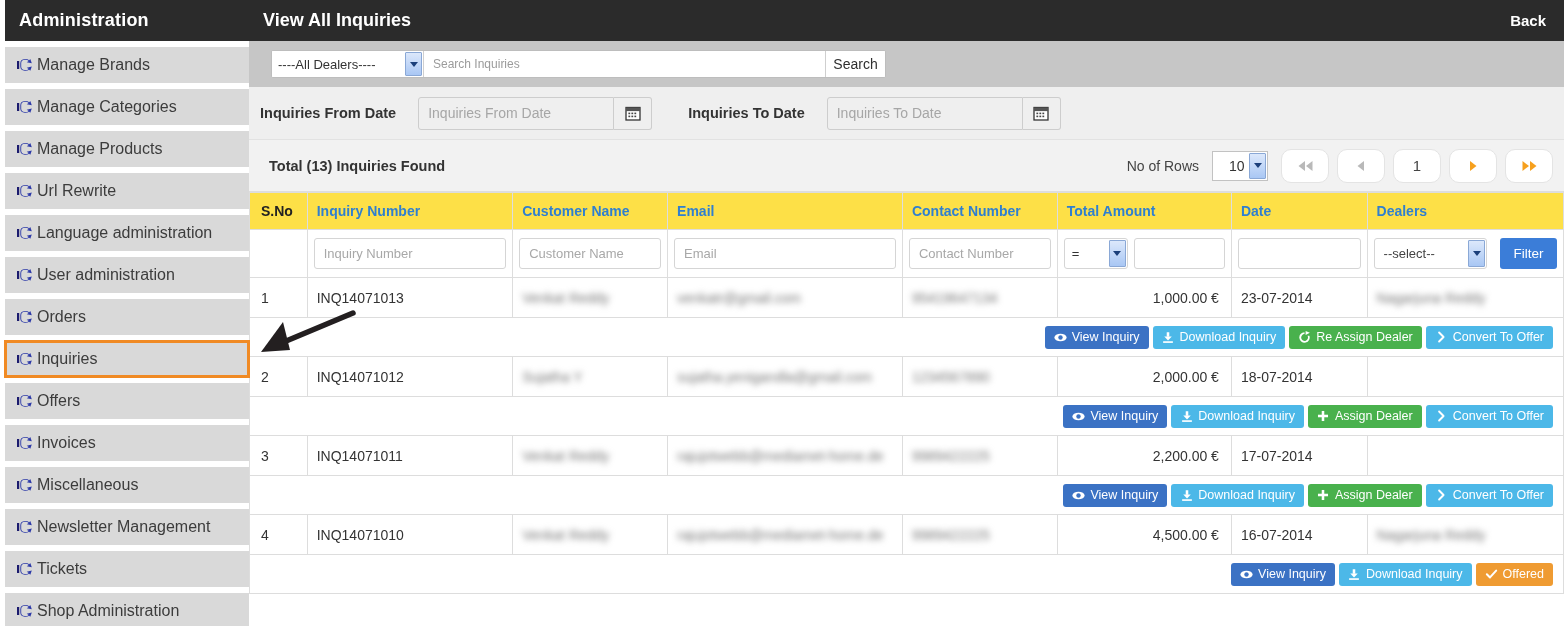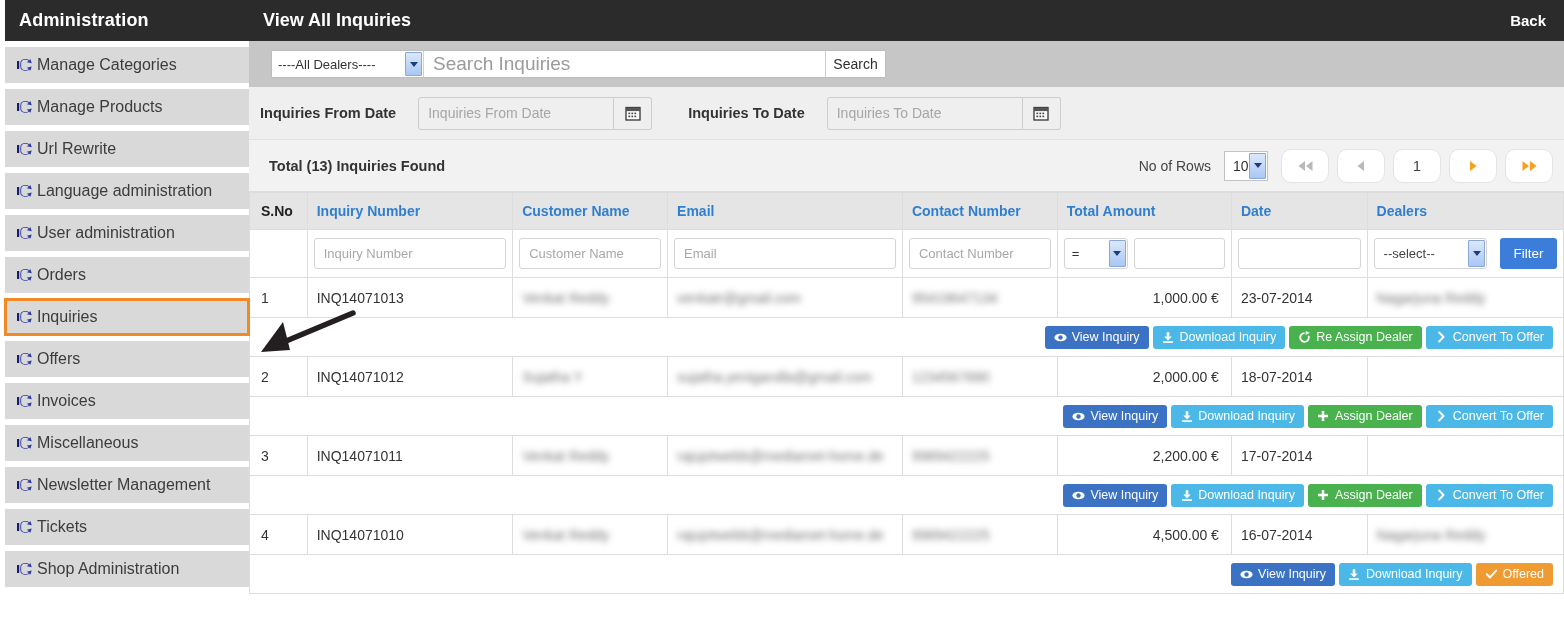--- a/index.html
+++ b/index.html
@@ -50,21 +50,21 @@
   }
   .sel-wrap { position: relative; display: inline-block; }
   .sel-arrow {
     position: absolute; right: 2px; top: 1px; width: 17px; height: 24px;
     background: linear-gradient(#dce8fb, #a9c7f4);
     border: 1px solid #8aa8d6; border-radius: 1px;
     display: flex; align-items: center; justify-content: center; pointer-events: none;
   }
   .sel-arrow:after { content: ""; border-left: 4px solid transparent; border-right: 4px solid transparent; border-top: 5px solid #1b3f7a; }
   .search-input {
-    flex: 1 1 auto; border: 0; outline: none; font-size: 19px; padding-left: 9px;
+    flex: 1 1 auto; border: 0; outline: none; font-size: 12px; padding-left: 9px;
     font-family: "Liberation Sans", sans-serif; color: #333;
   }
   .search-input::placeholder { color: #9b9b9b; }
   .search-btn {
     width: 60px; border: 0; border-left: 1px solid #cfcfcf; background: #fff;
     font-size: 14px; color: #2f2f2f; cursor: pointer;
     font-family: "Liberation Sans", sans-serif;
   }
 
   .daterow {
@@ -87,22 +87,22 @@
   }
 
   .totalrow {
     background: #f2f2f2; height: 51px; display: flex; align-items: center;
     justify-content: space-between; padding: 0 11px 0 20px;
   }
   .total-text { font-size: 14.5px; font-weight: bold; color: #333; }
   .pager { display: flex; align-items: center; gap: 8px; }
   .pager-label { font-size: 14px; color: #444; margin-right: 5px; }
   .rows-select {
-    width: 44px; height: 30px; border: 1px solid #c2c2c2; background: #fff;
-    font-size: 14px; padding-left: 8px; color: #333;
+    width: 56px; height: 30px; border: 1px solid #c2c2c2; background: #fff;
+    font-size: 14px; padding-left: 16px; color: #333;
     font-family: "Liberation Sans", sans-serif;
     -webkit-appearance: none; appearance: none;
   }
   .rows-wrap { position: relative; margin-right: 5px; }
   .rows-wrap .sel-arrow { height: 26px; top: 2px; }
   .pg-btn {
     width: 48px; height: 34px; border-radius: 10px; background: #fff;
     border: 1px solid #e4e4e4; display: flex; align-items: center; justify-content: center;
     cursor: pointer; font-size: 15px; color: #444;
   }
@@ -115,21 +115,21 @@
   th.col-inq   { width: 203px; }
   th.col-cust  { width: 153px; }
   th.col-email { width: 232px; }
   th.col-cont  { width: 153px; }
   th.col-amt   { width: 172px; }
   th.col-date  { width: 134px; }
   th.col-deal  { width: 194px; }
 
   table.grid th {
     height: 37px; text-align: left; padding-left: 9px;
-    font-size: 14px; font-weight: bold; color: #2f7fd0; background: #e5e5e5;
+    font-size: 14px; font-weight: bold; color: #2f7fd0; background: #fde047;
     vertical-align: middle;
   }
   table.grid th.plain { color: #222; padding-left: 11px; }
   .filter-row td { height: 48px; padding: 0 6px; vertical-align: middle; }
   .filt-input {
     width: 100%; height: 31px; border: 1px solid #d5d5d5; border-radius: 3px;
     font-size: 13px; padding-left: 9px; outline: none; background: #fff;
     font-family: "Liberation Sans", sans-serif; color: #333;
   }
   .filt-input::placeholder { color: #a8a8a8; }
@@ -186,20 +186,24 @@
   .annot-arrow { position: absolute; left: 245px; top: 300px; pointer-events: none; z-index: 40; }
 </style>
 </head>
 <body>
 
 <div id="app">
 
   <div class="sidebar">
     <div class="sidebar-header">Administration</div>
     <div id="sidebar-items">
+        <div class="sidebar-item"><svg class="hand-icon" viewBox="0 0 17 14">
+            <rect x="0" y="3" width="2.2" height="8" fill="#1b1b6e"></rect>
+            <path d="M4.2 5.3 q0-3.3 3.6-3.5 2.6-.15 3.9 1.2 l-2 1.2 5.1 1.1 -1.5-4.2 -1.1 1.1 q-1.7-1.3-4.5-1.1 -4.4.3-4.4 4.2 v3.3 q0 3.9 4.4 4.2 2.8.2 4.5-1.1 l1.1 1.1 1.5-4.2 -5.1 1.1 2 1.2 q-1.3 1.35-3.9 1.2 -3.6-.2-3.6-3.5z" fill="#2d3aa8"></path>
+          </svg><span>Manage Brands</span></div>
         <div class="sidebar-item"><svg class="hand-icon" viewBox="0 0 17 14">
             <rect x="0" y="3" width="2.2" height="8" fill="#1b1b6e"></rect>
             <path d="M4.2 5.3 q0-3.3 3.6-3.5 2.6-.15 3.9 1.2 l-2 1.2 5.1 1.1 -1.5-4.2 -1.1 1.1 q-1.7-1.3-4.5-1.1 -4.4.3-4.4 4.2 v3.3 q0 3.9 4.4 4.2 2.8.2 4.5-1.1 l1.1 1.1 1.5-4.2 -5.1 1.1 2 1.2 q-1.3 1.35-3.9 1.2 -3.6-.2-3.6-3.5z" fill="#2d3aa8"></path>
           </svg><span>Manage Categories</span></div>
         <div class="sidebar-item"><svg class="hand-icon" viewBox="0 0 17 14">
             <rect x="0" y="3" width="2.2" height="8" fill="#1b1b6e"></rect>
             <path d="M4.2 5.3 q0-3.3 3.6-3.5 2.6-.15 3.9 1.2 l-2 1.2 5.1 1.1 -1.5-4.2 -1.1 1.1 q-1.7-1.3-4.5-1.1 -4.4.3-4.4 4.2 v3.3 q0 3.9 4.4 4.2 2.8.2 4.5-1.1 l1.1 1.1 1.5-4.2 -5.1 1.1 2 1.2 q-1.3 1.35-3.9 1.2 -3.6-.2-3.6-3.5z" fill="#2d3aa8"></path>
           </svg><span>Manage Products</span></div>
         <div class="sidebar-item"><svg class="hand-icon" viewBox="0 0 17 14">
             <rect x="0" y="3" width="2.2" height="8" fill="#1b1b6e"></rect>

